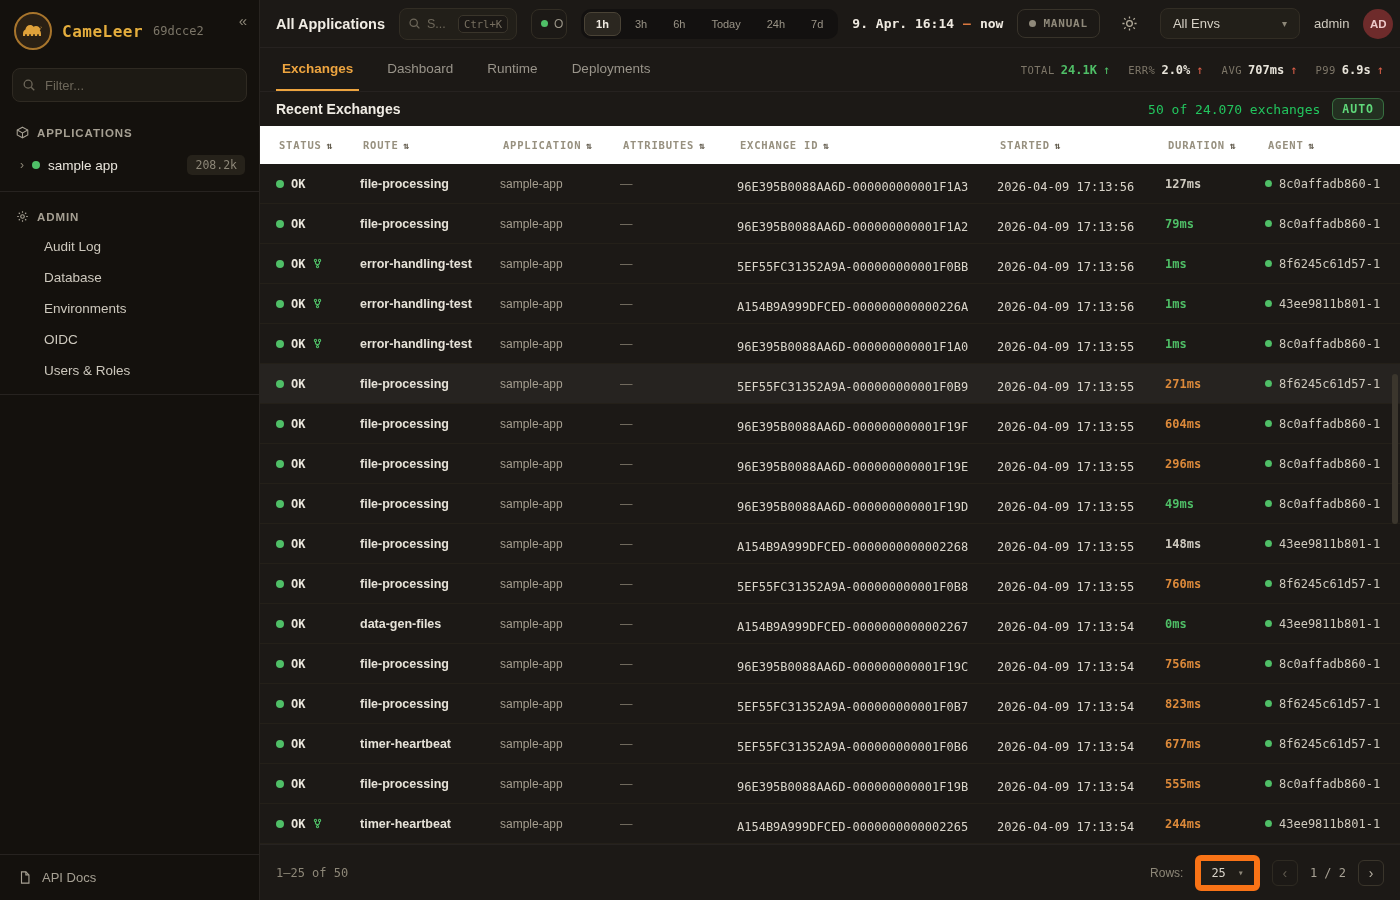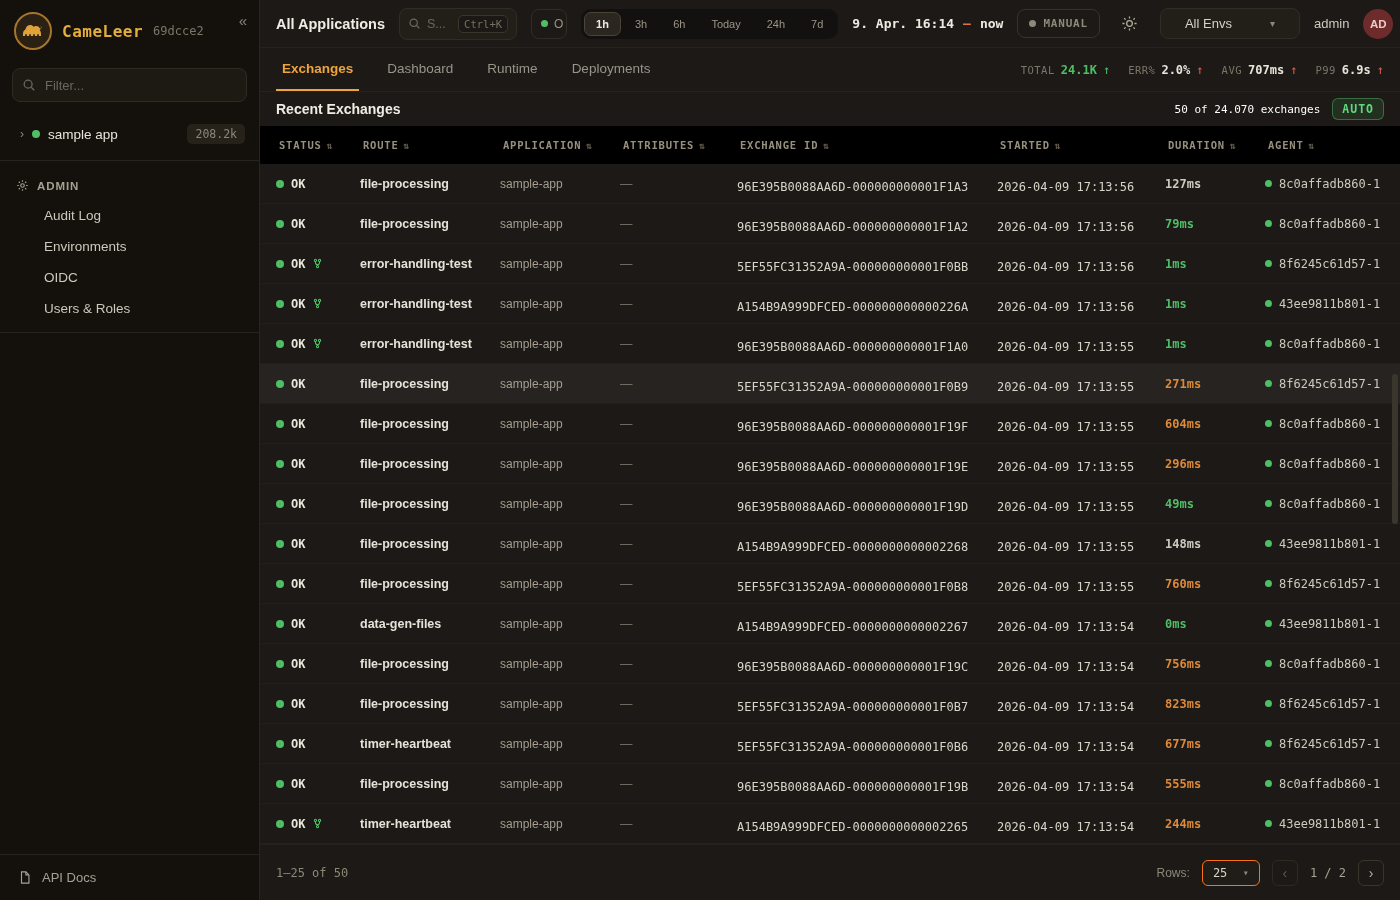--- a/index.html
+++ b/index.html
@@ -60,64 +60,64 @@
   .range-group { display:flex; align-items:center; background:#131110; border-radius:10px; padding:3px; gap:2px; flex:none; }
   .range-btn { border:1px solid transparent; background:transparent; color:#9a9487; font-size:11px; padding:5px 11px; border-radius:7px; cursor:pointer; font-family:"Liberation Sans",sans-serif; }
   .range-btn.active { background:#2b2720; border-color:#4a4336; color:#efeae1; font-weight:bold; }
 
   .date-range { font-family:"DejaVu Sans Mono",monospace; font-size:13px; font-weight:bold; color:#efeae1; display:flex; gap:9px; align-items:center; white-space:nowrap; cursor:pointer; }
   .date-sep { color:#d9773f; }
 
   .manual-btn { margin-left:auto; display:flex; align-items:center; gap:7px; border:1px solid #38332a; border-radius:8px; padding:7px 11px; color:#8f897a; font-size:11px; font-weight:bold; letter-spacing:.8px; background:transparent; cursor:pointer; font-family:"DejaVu Sans Mono",monospace; white-space:nowrap; }
   .manual-dot { width:7px; height:7px; border-radius:50%; background:#8f897a; }
   .icon-btn { width:32px; height:32px; display:flex; align-items:center; justify-content:center; cursor:pointer; flex:none; }
-  .env-select { display:flex; align-items:center; background:#221f19; border:1px solid #322d24; border-radius:8px; padding:7px 24px; font-size:13px; color:#d6d1c6; cursor:pointer; min-width:140px; justify-content:space-between;gap:22px; }
+  .env-select { display:flex; align-items:center; background:#221f19; border:1px solid #322d24; border-radius:8px; padding:7px 12px; font-size:13px; color:#d6d1c6; cursor:pointer; min-width:140px; justify-content:space-between;gap:22px; }
   .chev { color:#8d8778; font-size:10px; }
   .user-name { font-size:13px; color:#cfcabf; }
   .avatar { width:30px; height:30px; border-radius:50%; background:#6e2b2b; color:#eec9c9; font-size:11.5px; font-weight:bold; display:flex; align-items:center; justify-content:center; flex:none; cursor:pointer; }
 
   .tabsbar { height:44px; min-height:44px; display:flex; align-items:stretch; padding:0 16px; border-bottom:1px solid #262220; }
   .tab { display:flex; align-items:center; padding:0 6px; margin-right:22px; font-size:13.5px; color:#99948a; cursor:pointer; border-bottom:2px solid transparent; }
   .tab.active { color:#eda43f; border-bottom-color:#eda43f; font-weight:bold; }
   .stats { margin-left:auto; display:flex; align-items:center; gap:18px; font-family:"DejaVu Sans Mono",monospace; font-size:12px;justify-content:space-between; }
   .stat { display:flex; gap:6px; align-items:baseline; }
   .stat-label { color:#7d7668; font-size:10.5px; letter-spacing:.5px; }
   .stat-value { font-weight:bold; color:#e8e4da; }
   .stat-value.green { color:#4fbf67; }
   .stat-trend.green { color:#4fbf67; } .stat-trend.red { color:#e0604a; }
 
   .table-meta { height:34px; min-height:34px; display:flex; align-items:center; padding:0 16px; gap:12px; }
   .table-title { font-weight:bold; font-size:14px; color:#f0ece4; }
-  .table-summary { margin-left:auto; font-family:"DejaVu Sans Mono",monospace; font-size:11px; color:#ffffff; }
+  .table-summary { margin-left:auto; font-family:"DejaVu Sans Mono",monospace; font-size:13px; color:#22c55e; }
   .auto-badge { font-family:"DejaVu Sans Mono",monospace; font-weight:bold; font-size:11.5px; color:#5fd97a; background:rgba(79,191,103,.14); border:1px solid rgba(79,191,103,.45); padding:3px 9px; border-radius:6px; letter-spacing:1px; cursor:pointer; }
 
   .table { flex:1; position:relative; overflow:hidden; }
   .grid-cols { display:grid; grid-template-columns:84px 140px 120px 117px 260px 168px 100px 1fr; padding-left:16px; align-items:center; }
-  .thead { background:#000000; height:38px;padding-left:19px; }
+  .thead { background:#ffffff; height:38px;padding-left:19px; }
   .th { display:flex; align-items:center; gap:5px; font-size:10.5px; font-weight:bold; letter-spacing:.8px; color:#97907f; font-family:"DejaVu Sans Mono",monospace; cursor:pointer; }
   .sort-ind { color:#645d4f; font-size:10px; }
 
   .trow { height:40px; border-bottom:1px solid #242019; cursor:pointer; }
   .trow.highlighted { background:#262320; }
   .status-cell { display:flex; align-items:center; gap:7px; font-family:"DejaVu Sans Mono",monospace; font-weight:bold; color:#e8e4da; font-size:12px; }
   .route-cell { font-weight:bold; color:#e6e2d8; font-size:12.5px; }
   .app-cell { color:#a59e90; font-size:12px; }
   .attr-cell { color:#7d7668; font-size:12.5px; }
   .id-cell, .start-cell { font-family:"DejaVu Sans Mono",monospace; font-size:12px; color:#d9d4c9;margin-top:7px; }
   .dur-cell { font-family:"DejaVu Sans Mono",monospace; font-size:12px; font-weight:bold; }
   .dur-default { color:#cfcabf; } .dur-green { color:#4fbf67; } .dur-orange { color:#dd8a3a; }
   .agent-cell { display:flex; align-items:center; gap:7px; font-family:"DejaVu Sans Mono",monospace; font-size:12px; color:#cfc9bd; }
   .agent-cell .dot { width:7px; height:7px; }
   .scroll-thumb { position:absolute; right:2px; top:248px; width:6px; height:150px; background:#3b362d; border-radius:3px; cursor:grab; }
 
   .pagebar { height:56px; min-height:56px; border-top:1px solid #262220; display:flex; align-items:center; padding:0 16px; gap:14px; }
   .range-text { font-family:"DejaVu Sans Mono",monospace; font-size:12px; color:#8d8778; }
   .page-right { margin-left:auto; display:flex; align-items:center; gap:12px; }
   .rows-label { font-size:12px; color:#8d8778; }
-  .rows-select { display:flex; align-items:center; gap:12px; background:#201d18; border:1px solid #f97316; border-radius:6px; padding:5px 10px; font-family:"DejaVu Sans Mono",monospace; font-size:12px; color:#d9d4c9; cursor:pointer; min-width:58px; justify-content:space-between; }
+  .rows-select { display:flex; align-items:center; gap:12px; background:#201d18; border:6px solid #f97316; border-radius:6px; padding:5px 10px; font-family:"DejaVu Sans Mono",monospace; font-size:12px; color:#d9d4c9; cursor:pointer; min-width:58px; justify-content:space-between; }
   .page-btn { width:26px; height:26px; border:1px solid #2e2a22; border-radius:6px; display:flex; align-items:center; justify-content:center; color:#5f594e; font-size:14px; cursor:default; background:transparent; }
   .page-btn.enabled { color:#b8b2a4; border-color:#3a352b; cursor:pointer; }
   .page-ind { font-family:"DejaVu Sans Mono",monospace; font-size:12px; color:#a8a295; }
 </style>
 </head>
 <body>
 
 <aside class="sidebar">
   <div class="side-head">
     <div class="logo-circle">
@@ -133,37 +133,45 @@
   <div class="filter-wrap">
     <span class="filter-icon">
       <svg width="14" height="14" viewBox="0 0 16 16" fill="none" stroke="#6d675a" stroke-width="1.5">
           <circle cx="7" cy="7" r="4.5"></circle>
           <path d="M10.5 10.5L14 14"></path>
         </svg>
     </span>
     <input class="filter-input" placeholder="Filter..." style="">
   </div>
 
+  <div class="section-head">
+    <svg width="13" height="13" viewBox="0 0 16 16" fill="none" stroke="#a6a093" stroke-width="1.3">
+        <path d="M8 1.5 14.5 5v6L8 14.5 1.5 11V5z"></path>
+        <path d="M1.5 5 8 8.5 14.5 5M8 8.5V14.5"></path>
+      </svg>
+    <span>APPLICATIONS</span>
+  </div>
   <div class="app-item">
     <span class="app-chevron">›</span>
     <span class="dot"></span>
     <span>sample app</span>
     <span class="app-badge mono">208.2k</span>
   </div>
 
   <hr class="side-div">
 
   <div class="section-head">
     <svg width="13" height="13" viewBox="0 0 16 16" fill="none" stroke="#a6a093" stroke-width="1.4">
         <circle cx="8" cy="8" r="2.2"></circle>
         <path d="M8 1.5v2M8 12.5v2M1.5 8h2M12.5 8h2M3.4 3.4l1.4 1.4M11.2 11.2l1.4 1.4M12.6 3.4l-1.4 1.4M4.8 11.2l-1.4 1.4"></path>
       </svg>
     <span>ADMIN</span>
   </div>
   <div class="admin-item">Audit Log</div>
+  <div class="admin-item">Database</div>
   <div class="admin-item">Environments</div>
   <div class="admin-item">OIDC</div>
   <div class="admin-item">Users &amp; Roles</div>
 
   <hr class="side-div">
 
   <div class="side-foot">
     <svg width="14" height="15" viewBox="0 0 16 16" fill="none" stroke="#a6a093" stroke-width="1.3">
         <path d="M4 1.5h5l3.5 3.5v9.5h-8.5z"></path>
         <path d="M9 1.5V5h3.5"></path>

